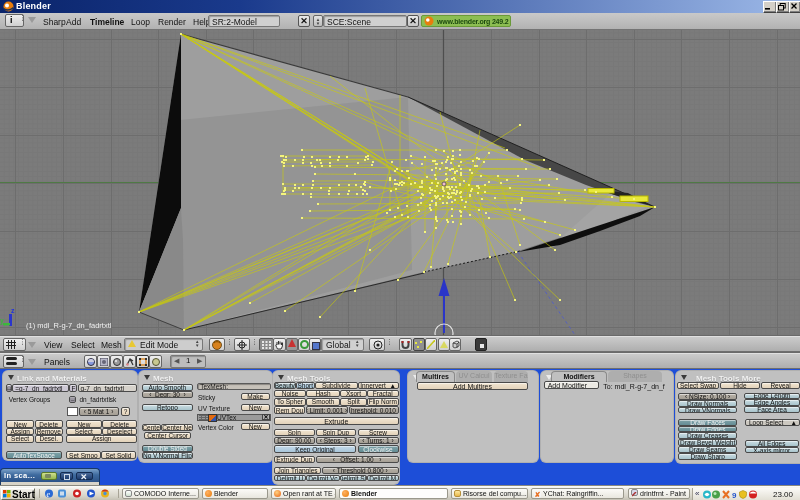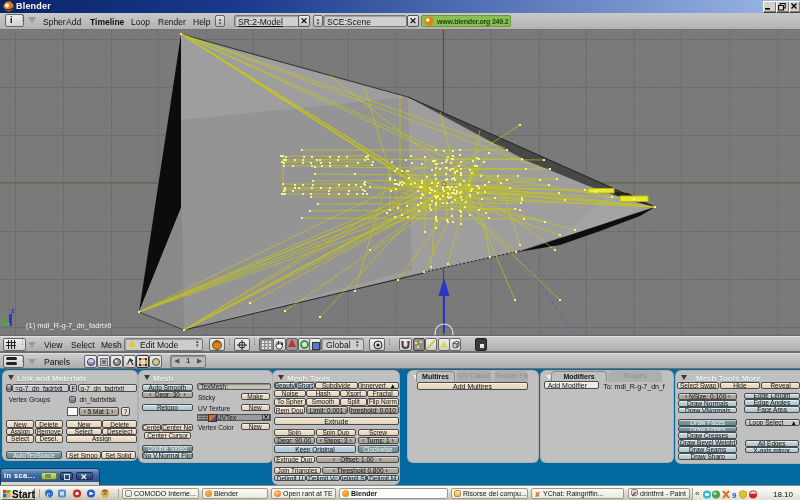--- a/index.html
+++ b/index.html
@@ -9,21 +9,21 @@
 .wbtn{width:12px;height:10px;background:#d4d0c8;border:1px solid;border-color:#fff #404040 #404040 #fff;box-shadow:inset -1px -1px 0 #808080;font-size:7px;line-height:8px;text-align:center;color:#000;}
 #topheader{left:0;top:13px;width:800px;height:17px;background:linear-gradient(#c9c9c9,#b2b2b2);border-bottom:1px solid #747474;box-sizing:border-box;}
 .menutxt{font-size:8.5px;color:#111;top:4px;}
 .ebtn{box-sizing:border-box;background:linear-gradient(#efefef,#cfcfcf);border:1px solid #666;border-radius:2px;}
 .combo{box-sizing:border-box;background:#d0d0d0;border:1px solid #777;border-radius:2px;box-shadow:inset 1px 1px 1px rgba(0,0,0,.25);font-size:8.5px;color:#111;}
 .xbtn{box-sizing:border-box;background:linear-gradient(#e9e9e9,#c6c6c6);border:1px solid #555;border-radius:2px;font-weight:bold;font-size:9px;line-height:10px;text-align:center;color:#111;}
 .updn{box-sizing:border-box;background:linear-gradient(#e2e2e2,#bdbdbd);border:1px solid #666;border-radius:2px;font-size:4.5px;line-height:4.5px;text-align:center;color:#444;padding-top:1.5px;}
 #vhead,#bhead{left:0;width:800px;height:17px;background:linear-gradient(#cdcdcd,#aeaeae);border-top:1px solid #6a6a6a;border-bottom:1px solid #6e6e6e;box-sizing:border-box;box-shadow:inset 0 1px 0 #e0e0e0;}
 #vhead{top:335px;}
 #bhead{top:352px;padding-left:44px;}
-#panels{left:0;top:369px;width:800px;height:131px;background:#0369a1;}
+#panels{left:0;top:369px;width:800px;height:131px;background:#1d4ed8;}
 .panel{background:#c0c0c0;border-radius:5px;box-shadow:0 0 0 1px #b0b0b0;}
 .phead{position:absolute;left:4px;top:3px;font-size:8px;font-weight:bold;color:#f2f2f2;text-shadow:0 1px 1px rgba(0,0,0,.25);}
 .parr{position:absolute;left:5px;top:4px;width:0;height:0;border-left:3.5px solid transparent;border-right:3.5px solid transparent;border-top:5px solid #3a3a3a;}
 .bt{position:absolute;box-sizing:border-box;display:flex;align-items:center;justify-content:center;font-size:6.5px;color:#101010;border:1px solid #4a4a4a;border-radius:2px;background:linear-gradient(#f2e6d2,#e2d2ba);box-shadow:inset 0 1px 0 rgba(255,255,255,.5);overflow:hidden;white-space:nowrap;}
 .lft{justify-content:flex-start;}
 .cy{background:linear-gradient(#ccdde2,#a8c4cc);}
 .tl{background:linear-gradient(#7fa2a8,#648d95);color:#f4f4f4;}
 .kp{background:linear-gradient(#c4d9e8,#a9c6da);}
 .num{background:linear-gradient(#b8b2a8,#a59f95);}
 .txf{background:#c9c4bb;box-shadow:inset 1px 1px 1px rgba(0,0,0,.3);border:1px solid #5a5a5a;border-radius:2px;}
@@ -57,28 +57,28 @@
  <svg class="abs" style="left:791px;top:3px" width="7" height="7">
       <path d="M0.5 0.5 L5.5 5.5 M5.5 0.5 L0.5 5.5" stroke="#000" stroke-width="1.3"></path>
     </svg>
 </div>
 
 <div id="topheader" class="abs">
  <div class="abs ebtn" style="left:5px;top:1px;width:19px;height:13px;"></div>
  <div class="abs" style="left:10px;top:2px;font-size:9px;font-weight:bold;color:#000;">i</div>
  <div class="abs" style="left:19px;top:2px;font-size:7px;color:#333;line-height:5px;">⋮</div>
  <div class="abs" style="left:28px;top:4px;width:0;height:0;border-left:4.5px solid transparent;border-right:4.5px solid transparent;border-top:6px solid #9a9a9a;"></div>
- <div class="abs menutxt" style="left:43px;">Spher</div>
+ <div class="abs menutxt" style="left:43px;">Sharp</div>
  <div class="abs menutxt" style="left:66px;">Add</div>
  <div class="abs menutxt" style="left:90px;font-weight:bold;">Timeline</div>
  <div class="abs menutxt" style="left:131px;">Loop</div>
  <div class="abs menutxt" style="left:158px;">Render</div>
  <div class="abs menutxt" style="left:193px;">Help</div>
  <div class="abs updn" style="left:215px;top:2px;width:10px;height:12px;">▲<br>▼</div>
- <div class="abs combo" style="left:234px;top:2px;width:72px;height:12px;padding:1px 0 0 3px;text-decoration:underline;">SR:2-Model</div>
+ <div class="abs combo" style="left:208px;top:2px;width:72px;height:12px;padding:1px 0 0 3px;">SR:2-Model</div>
  <div class="abs xbtn" style="left:298px;top:2px;width:12px;height:12px;">✕</div>
  <div class="abs updn" style="left:313px;top:2px;width:10px;height:12px;">▲<br>▼</div>
  <div class="abs combo" style="left:323px;top:2px;width:84px;height:12px;padding:1px 0 0 3px;">SCE:Scene</div>
  <div class="abs xbtn" style="left:407px;top:2px;width:12px;height:12px;">✕</div>
  <div class="abs" style="left:421px;top:2px;width:90px;height:12px;background:#8cbe52;border-radius:2px;border:1px solid #6a9a38;box-sizing:border-box;"></div>
  <svg class="abs" style="left:424px;top:3px;" width="10" height="10" viewBox="0 0 10 10">
       <circle cx="5" cy="5" r="4.5" fill="#e87d0d"></circle>
       <circle cx="3.8" cy="4" r="1.8" fill="#fff"></circle>
     </svg>
  <div class="abs" style="left:437px;top:5px;font-size:7px;color:#1d4a10;font-weight:bold;letter-spacing:-0.2px;">www.blender.org 249.2</div>
@@ -907,14 +907,14 @@
   <g transform="translate(19,0)">
         <path d="M1 1 L7 8 M7 1 L1 8" stroke="#e87022" stroke-width="2"></path>
       </g>
   <text x="29" y="7.5" font-size="8" fill="#2255cc" font-family="Liberation Sans" font-weight="bold">9</text>
   <g transform="translate(36,0)">
         <path d="M4 0.5 L7.5 2 V5 Q7.5 7.5 4 8.5 Q0.5 7.5 0.5 5 V2Z" fill="#e8c020" stroke="#a88a10" stroke-width="0.6"></path>
       </g>
   <circle cx="50" cy="4.5" r="4" fill="#d42020"></circle>
       <path d="M46.5 3.5 A4 4 0 0 1 53.5 3.5" fill="#fff"></path>
  </svg>
- <div class="abs" style="left:773px;top:4px;font-size:8px;color:#111;">18.10</div>
+ <div class="abs" style="left:773px;top:4px;font-size:8px;color:#111;">23.00</div>
 </div>
 
 </body></html>

